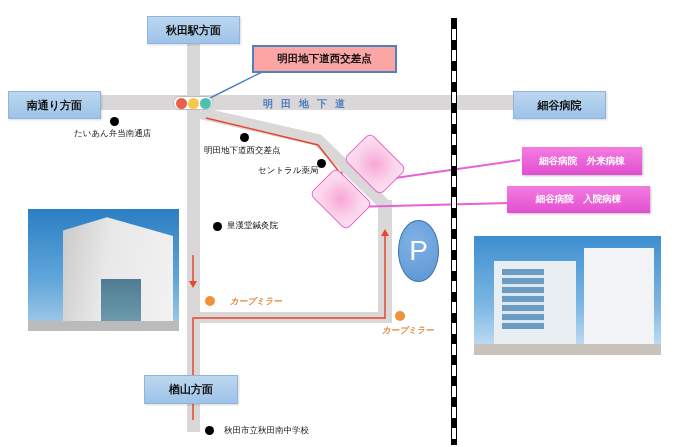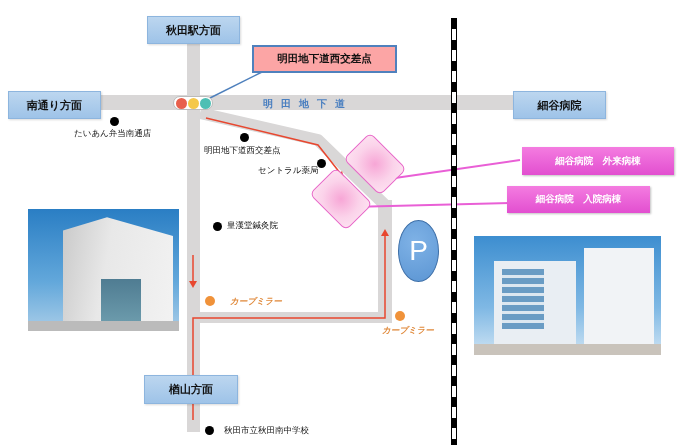--- a/index.html
+++ b/index.html
@@ -73,21 +73,21 @@
 <div class="poi-text" style="left:224px;top:425px;">秋田市立秋田南中学校</div>
 
 <div class="mirror-dot" style="left:205px;top:296px;"></div>
 <div class="mirror-text" style="left:230px;top:296px;">カーブミラー</div>
 <div class="mirror-dot" style="left:395px;top:311px;"></div>
 <div class="mirror-text" style="left:382px;top:325px;">カーブミラー</div>
 
 <div class="building" style="left:349px;top:145px;"></div>
 <div class="building" style="left:315px;top:180px;"></div>
 
-<div class="hosp-label" style="left:522px;top:147px;width:152px;height:28px;">細谷病院　外来病棟</div>
+<div class="hosp-label" style="left:522px;top:147px;width:120px;height:28px;">細谷病院　外来病棟</div>
 <div class="hosp-label" style="left:507px;top:186px;width:143px;height:27px;">細谷病院　入院病棟</div>
 
 <div class="parking">P</div>
 
 <div class="photo" style="left:28px;top:209px;width:151px;height:122px;background:linear-gradient(#2a7ec4,#63a8db 60%,#a9cde8);">
   <div style="position:absolute;left:35px;top:5px;width:110px;height:110px;background:linear-gradient(100deg,#c9c9c9,#e8e8e8 40%,#f2f2f2);clip-path:polygon(0 15%,40% 3%,100% 20%,100% 100%,0 100%);"></div>
   <div style="position:absolute;left:73px;top:70px;width:40px;height:42px;background:linear-gradient(#4f7c92,#6b9aab);"></div>
   <div style="position:absolute;left:0;top:112px;width:151px;height:10px;background:#bbb;"></div>
 </div>
 

